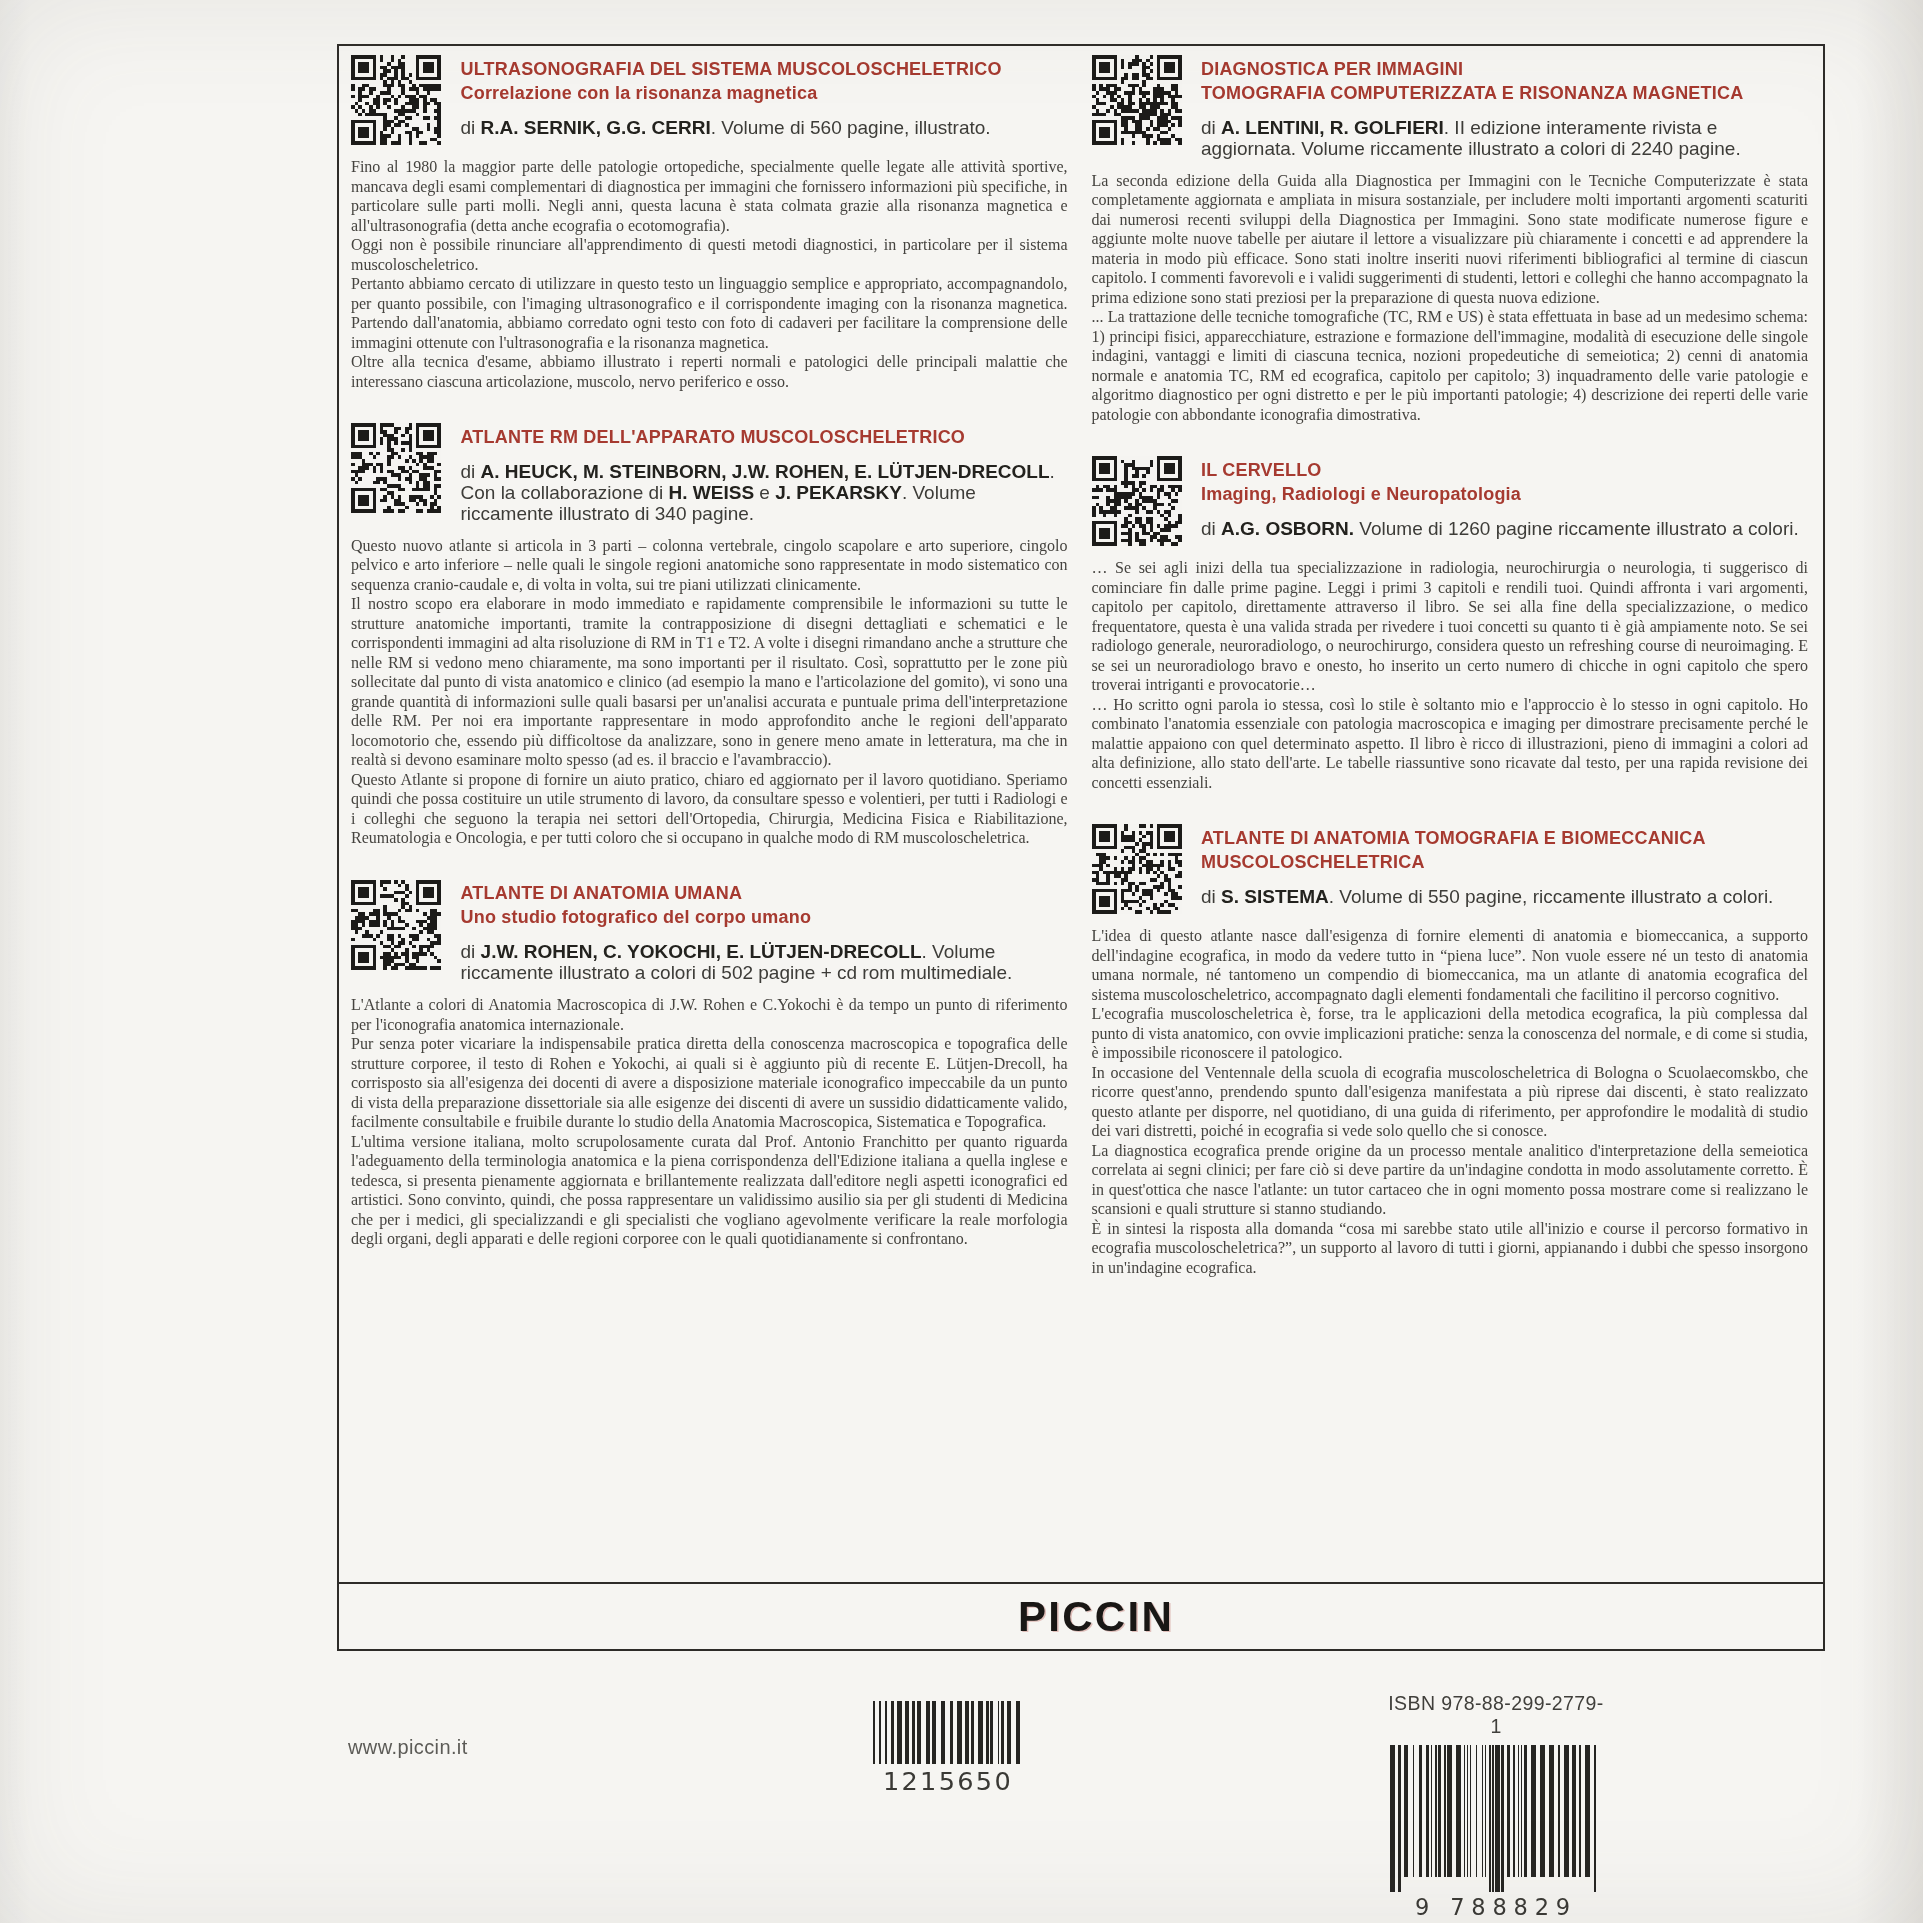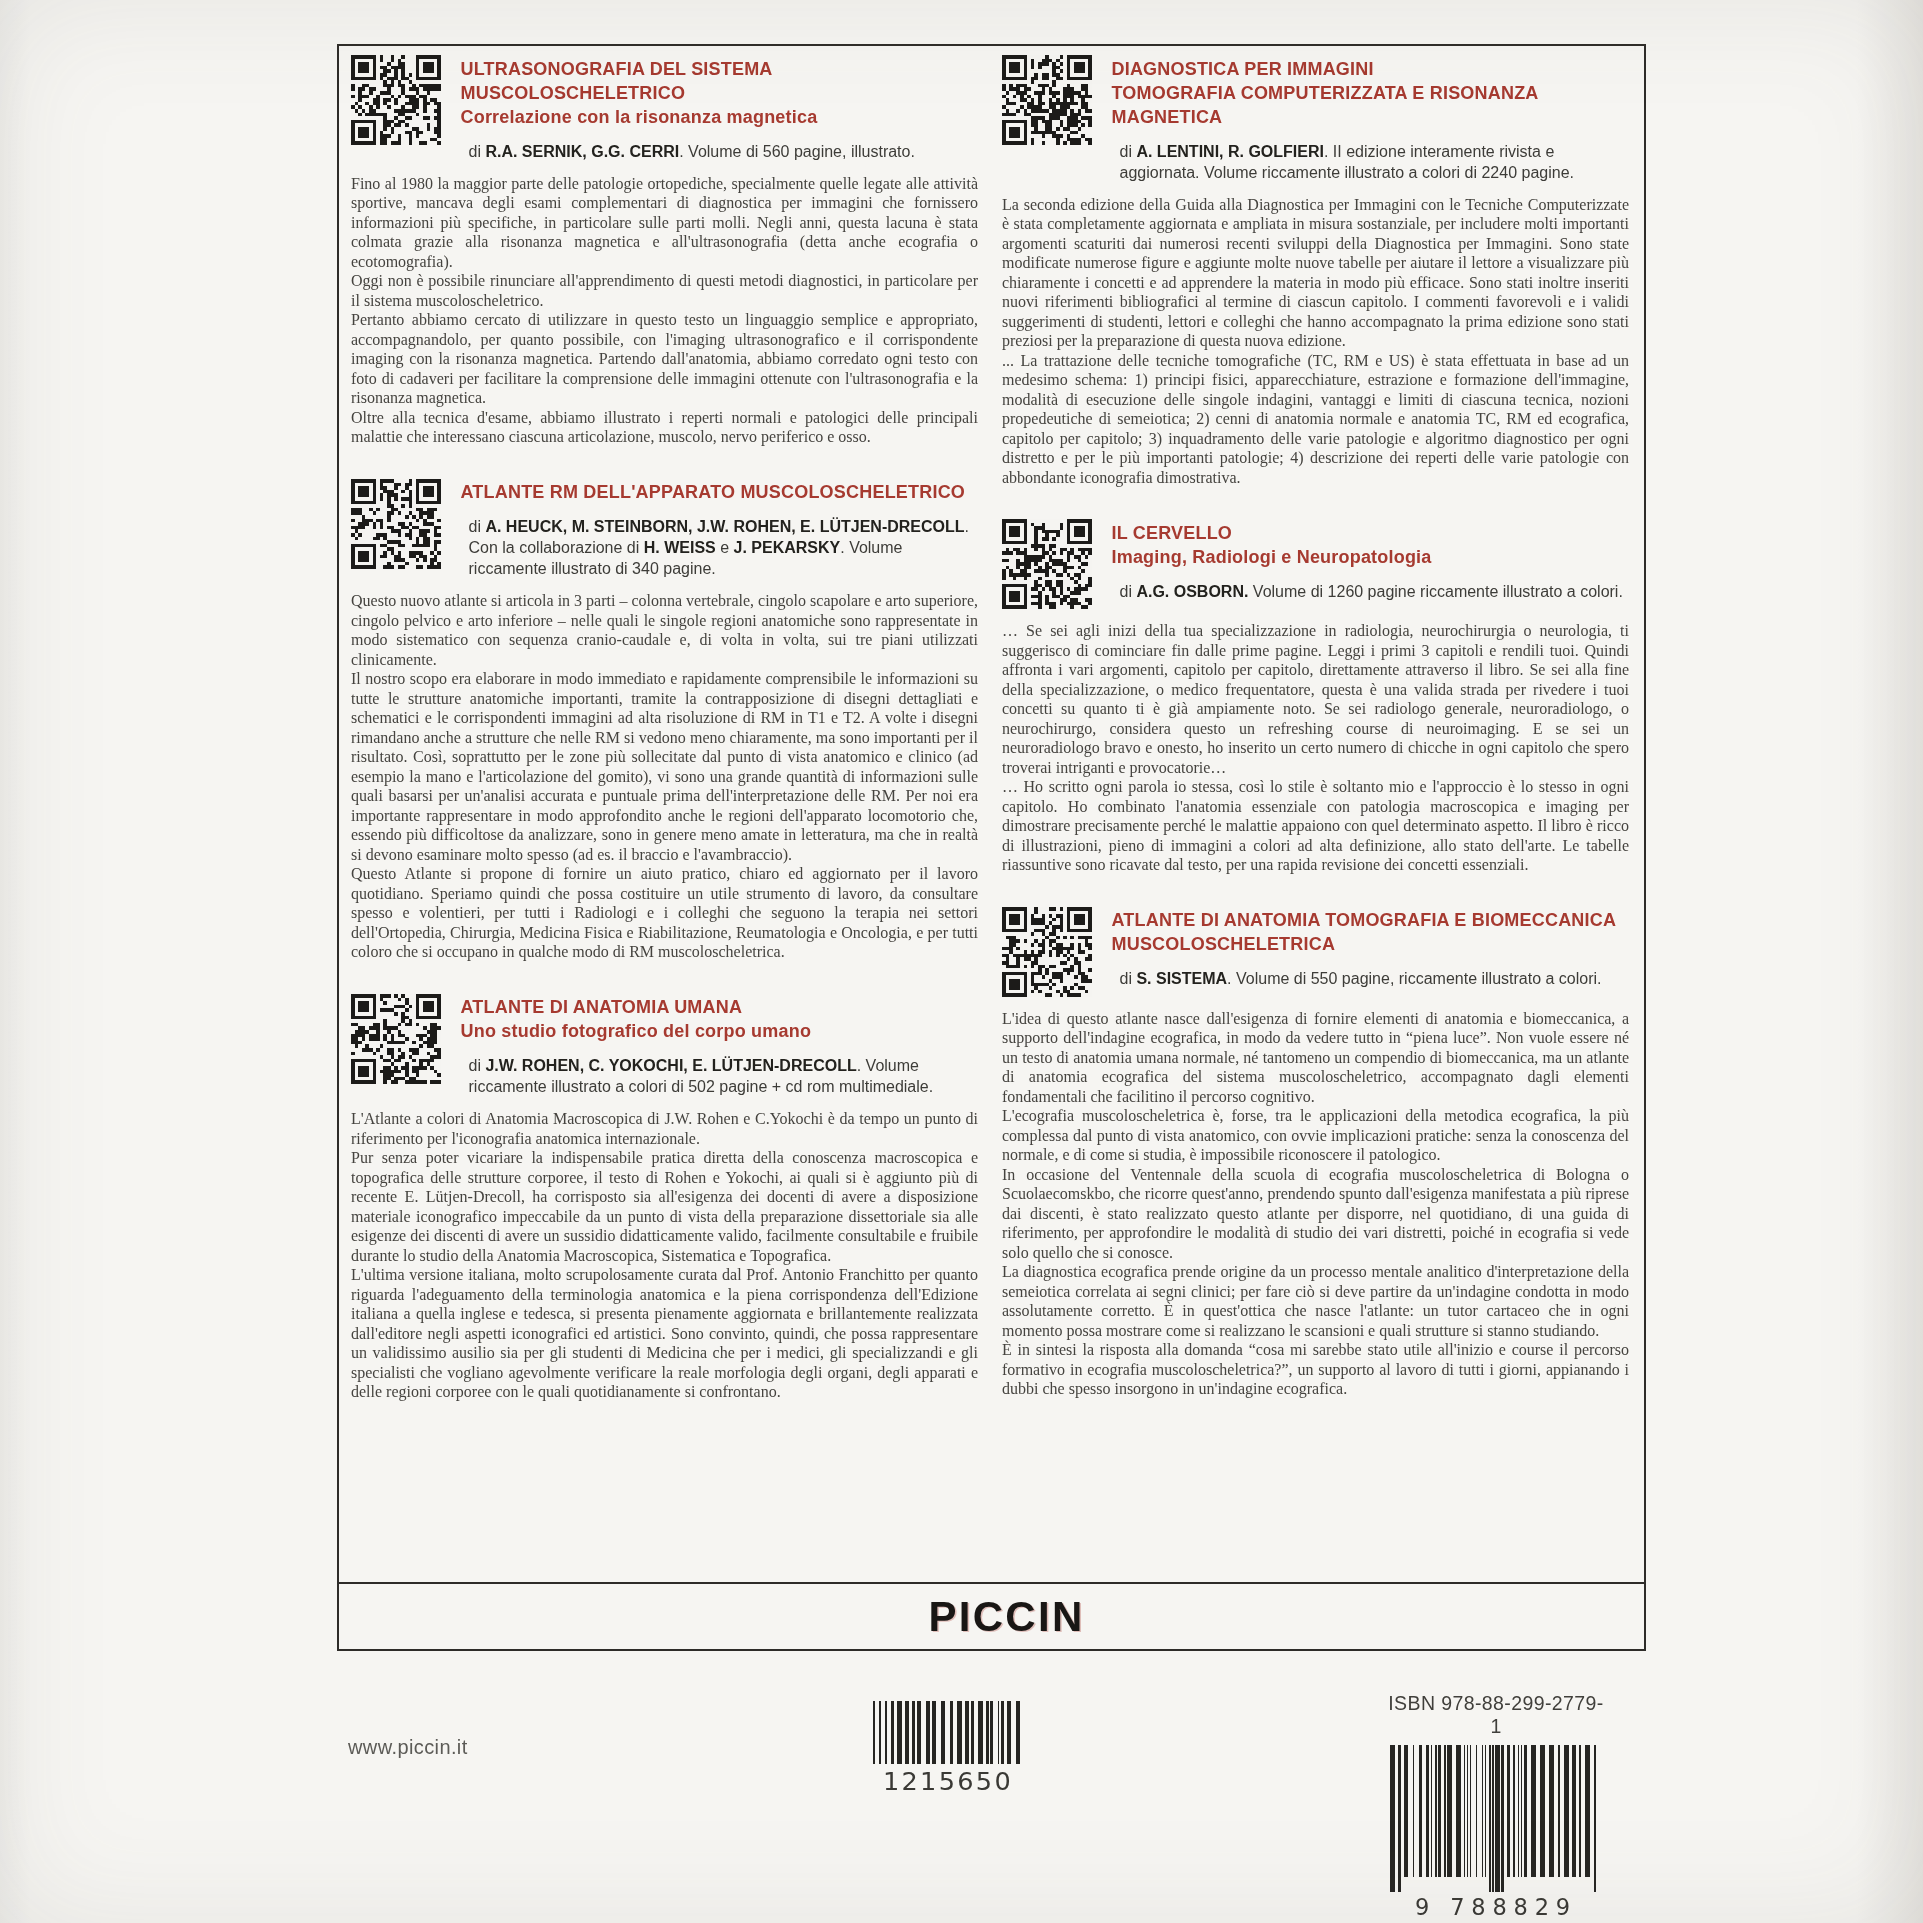--- a/index.html
+++ b/index.html
@@ -2,33 +2,33 @@
 <html style="font-size:12px"><head>
 <meta charset="utf-8">
 <style>
   html,body{margin:0;padding:0;}
   body{width:1924px;height:1924px;background:#f5f4f1;font-family:"Liberation Sans",sans-serif;overflow:hidden;}
   .page{position:relative;width:1924px;height:1924px;
         background:linear-gradient(90deg,#efeeeb 0,#f6f5f2 30px,#f6f5f2 1856px,#e7e5e1 1924px),
                    #f5f4f1;}
   .vignette{position:absolute;inset:0;pointer-events:none;
             box-shadow:inset 0 0 120px rgba(90,85,75,.10);}
-  .frame{position:absolute;left:337px;top:44px;width:1309px;height:1607px;
+  .frame{position:absolute;left:337px;top:44px;width:1488px;height:1607px;
          border:2.3px solid #2e2c29;box-sizing:border-box;background:transparent;}
   .columns{display:flex;gap:24px;padding:9px 15px 0 12px;}
   .col{flex:1;min-width:0;}
 
   .book{margin:0;}
   .col .book + .book{margin-top:32px;}
   .book-head{display:flex;gap:19.5px;}
   .qr{width:90px;height:90px;flex:none;}
   .qr svg{display:block;width:90px;height:90px;}
   .head-text{padding-top:1.5px;min-width:0;}
   .title-line,.subtitle{font-weight:bold;font-size:18px;line-height:24px;color:#a63a30;letter-spacing:0.2px;}
-  .authors{margin-top:12px;font-size:16px;line-height:21px;color:#3d3c38;margin-left:8px;}
+  .authors{margin-top:12px;font-size:19px;line-height:21px;color:#3d3c38;}
   .authors strong{color:#23221e;}
   .paras{margin-top:12px;}
   .paras p{margin:0;font-family:"Liberation Serif",serif;font-size:16px;line-height:19.5px;
            text-align:justify;color:#45433f;}
 
   .publisher-band{position:absolute;left:-2.3px;right:-2.3px;bottom:-2.3px;height:69px;
                   border:2.3px solid #2e2c29;border-left:none;border-right:none;
                   border-left:2.3px solid #2e2c29;border-right:2.3px solid #2e2c29;
                   box-sizing:border-box;display:flex;align-items:center;justify-content:center;}
   .piccin{font-weight:800;font-size:42px;letter-spacing:2.3px;color:#191715;

